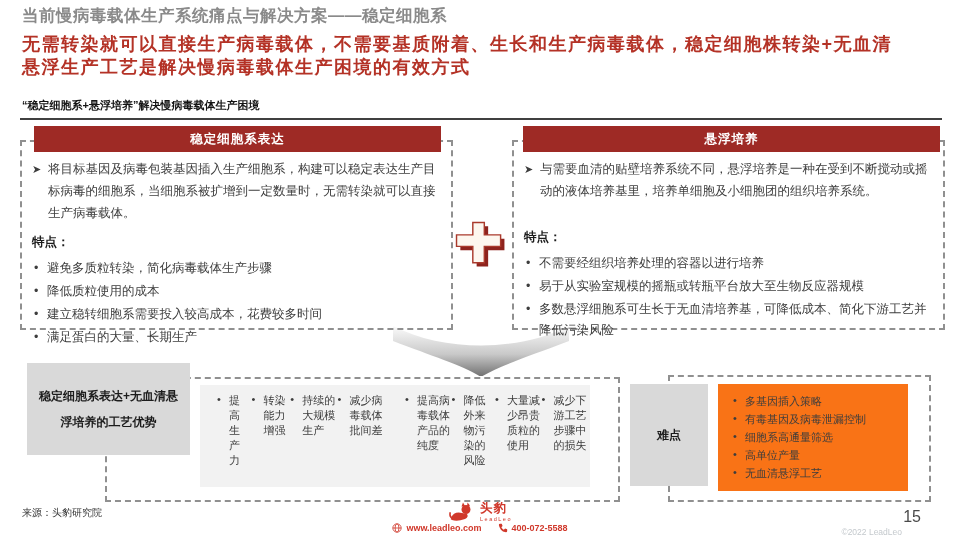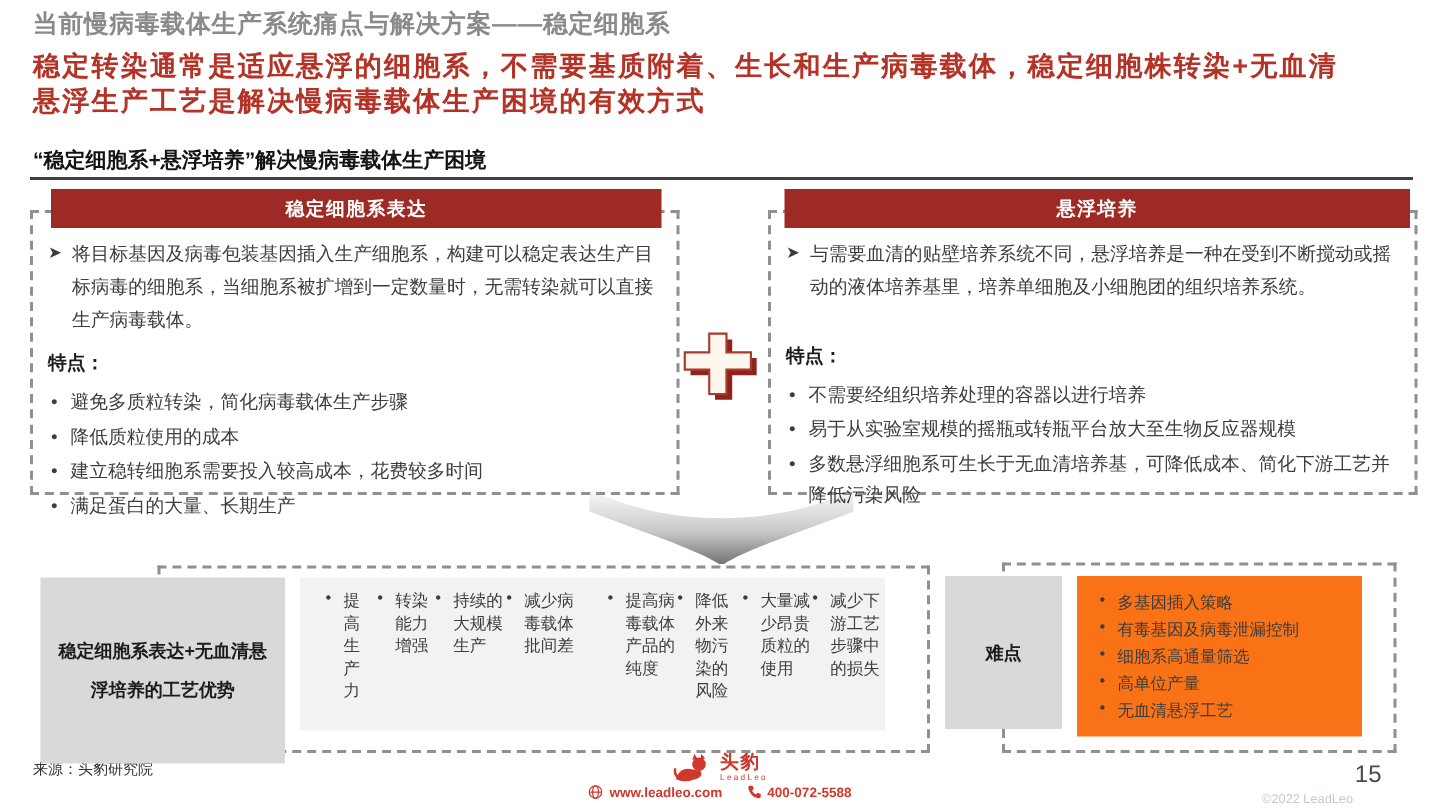--- a/index.html
+++ b/index.html
@@ -7,21 +7,21 @@
   body {
     position:relative; overflow:hidden; background:#ffffff;
     font-family:"Liberation Sans","DejaVu Sans",sans-serif;
     color:#3d3d3d;
   }
   .abs { position:absolute; }
 
   
   .title { left:22px; top:5px; font-size:16.5px; font-weight:bold; color:#8a8a8a; letter-spacing:.5px; }
   .subtitle { left:22px; top:33px; width:925px; font-size:18px; font-weight:bold; color:#b43226; line-height:23px; letter-spacing:1.5px; }
-  .section-heading { left:22px; top:98px; font-size:14px; font-weight:bold; color:#141414; }
+  .section-heading { left:22px; top:98px; font-size:11px; font-weight:bold; color:#141414; }
   .rule { left:20px; top:118px; width:922px; height:2px; background:#404040; }
 
   
   .dashed { border:2px dashed #909090; background:transparent; z-index:1; }
   .box-left  { left:20px;  top:140px; width:433px; height:190px; }
   .box-right { left:512px; top:140px; width:433px; height:190px; }
 
   
   .banner { height:26px; line-height:26px; text-align:center; background:#9e2a25; color:#ffffff;
             font-size:12.5px; font-weight:bold; letter-spacing:1px; z-index:3; }
@@ -42,21 +42,21 @@
   ul.feat li::before { content:"•"; position:absolute; left:2px; color:#3d3d3d; }
 
   
   .plus-wrap  { left:454px; top:221px; width:52px; height:46px; z-index:2; }
   .arrow-wrap { left:392px; top:326px; width:178px; height:50px; z-index:0; }
 
   
   .adv-dashed { left:105px; top:377px; width:515px; height:125px; }
   .gray-label { background:#d9d9d9; display:flex; align-items:center; justify-content:center;
                 text-align:center; font-weight:bold; color:#1c1c1c; z-index:2; }
-  .adv-label { left:27px; top:385px; width:163px; height:124px; font-size:12px; line-height:26px; padding:0 12px; }
+  .adv-label { left:27px; top:363px; width:163px; height:92px; font-size:12px; line-height:26px; padding:0 12px; }
   .adv-content { left:200px; top:385px; width:390px; height:102px; background:#f2f2f2; display:flex; z-index:2; }
   .adv-col { display:flex; flex-direction:row; justify-content:space-around; padding:8px 0 8px 16px; font-size:11px; color:#3d3d3d; }
   .adv-col-1 { width:188px; }
   .adv-col-2 { width:202px; }
   .adv-col div { position:relative; padding-left:13px; }
   .adv-col div::before { content:"•"; position:absolute; left:1px; }
 
   .dif-dashed { left:668px; top:375px; width:263px; height:127px; }
   .dif-label { left:630px; top:384px; width:78px; height:102px; font-size:12px; }
   .dif-content { left:718px; top:384px; width:190px; height:107px; background:#f97316;
@@ -74,21 +74,21 @@
              font-size:9px; font-weight:bold; color:#d0382b; }
   .contact-item { display:flex; align-items:center; gap:4px; }
   .pagenum { right:39px; top:508px; font-size:16px; color:#4a4a4a; }
   .copyright { right:58px; top:527px; font-size:8.5px; color:#c4c9cd; }
 </style>
 </head>
 <body>
 
 <div class="abs title">当前慢病毒载体生产系统痛点与解决方案——稳定细胞系</div>
 <div class="abs subtitle">
-  <div>稳定转染通常是适应悬浮的细胞系，不需要基质附着、生长和生产病毒载体，稳定细胞株转染+无血清</div>
+  <div>无需转染就可以直接生产病毒载体，不需要基质附着、生长和生产病毒载体，稳定细胞株转染+无血清</div>
   <div>悬浮生产工艺是解决慢病毒载体生产困境的有效方式</div>
 </div>
 <div class="abs section-heading">“稳定细胞系+悬浮培养”解决慢病毒载体生产困境</div>
 <div class="abs rule"></div>
 
 <div class="abs dashed box-left"></div>
 <div class="abs banner banner-left">稳定细胞系表达</div>
 <div class="abs box-body body-left">
   <div class="desc-row">
     <span class="desc-marker">➤</span>

